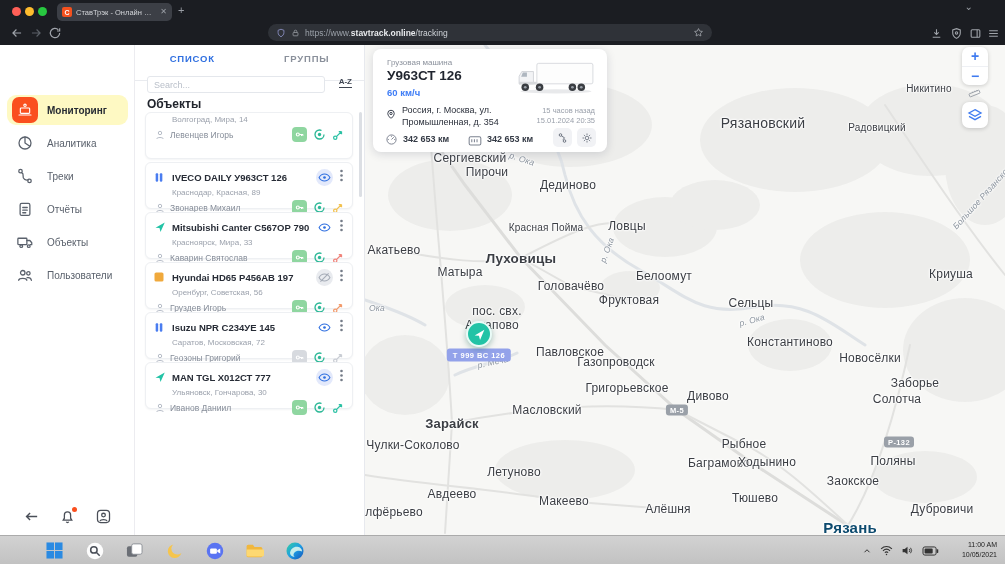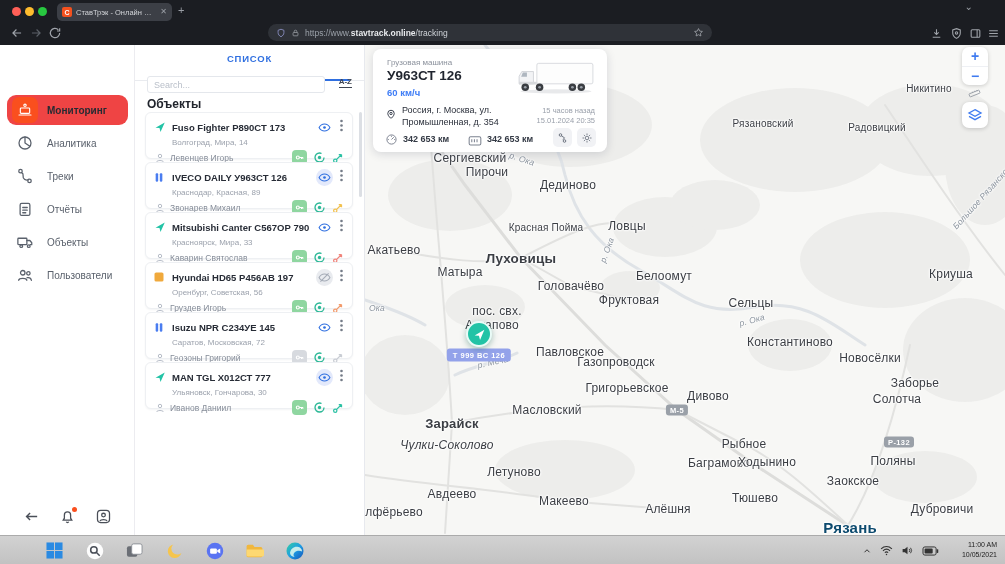--- a/index.html
+++ b/index.html
@@ -34,21 +34,21 @@
   
   .sidebar{position:absolute;left:0;top:45px;width:135px;height:490px;background:#fff;
     border-right:1px solid #ececf0;z-index:20;}
   .logo{position:absolute;left:15px;top:13px;display:flex;align-items:center;gap:4px;}
   .logotext{font-size:13px;font-weight:800;font-style:italic;letter-spacing:.2px;}
   .logotext .s1{color:#332a3b;}
   .logotext .s2{color:#f4501c;}
   .smenu{position:absolute;left:0;top:50px;width:135px;padding:0 7px;}
   .sitem{display:flex;align-items:center;height:30px;margin-bottom:3px;border-radius:9px;
     padding-left:5px;color:#5a616c;}
-  .sitem.active{background:#ef4444;color:#262b33;}
+  .sitem.active{background:#fef9c3;color:#262b33;}
   .sicon{width:26px;height:26px;display:flex;align-items:center;justify-content:center;flex:none;}
   .sitem.active .sicon{background:#fa4f1e;border-radius:7px;}
   .slabel{font-size:10px;margin-left:9px;font-weight:500;}
   .sitem.active .slabel{font-weight:700;}
   .sbottom{position:absolute;bottom:10px;left:0;width:135px;display:flex;
     justify-content:space-around;padding:0 14px;}
   .sbottom .bicon{position:relative;width:17px;height:17px;color:#4a4f58;}
   .bdot{position:absolute;right:-1px;top:-1px;width:5px;height:5px;border-radius:50%;background:#fa4f1e;}
 
   
@@ -249,21 +249,21 @@
         <path d="M0 430 C60 440 140 445 199 456 L303 464"></path>
       </g>
     </svg>
 
     <div style="position:absolute;left:0;top:0;width:640px;height:490px;">
         <span class="mlabel" style="left: 105px; top: 113px;">Сергиевский</span>
         <span class="mlabel" style="left: 122px; top: 127px;">Пирочи</span>
         <span class="mlabel water" style="left: 157px; top: 114px; font-size: 8.5px; transform: translate(-50%, -50%) rotate(18deg);">р. Ока</span>
         <span class="mlabel" style="left: 203px; top: 140px;">Дединово</span>
         <span class="mlabel" style="left: 564px; top: 43px; font-size: 10px;">Никитино</span>
-        <span class="mlabel" style="left: 398px; top: 78px; font-size: 10px;">Рязановский</span>
+        <span class="mlabel" style="left: 398px; top: 78px; font-size: 14px;">Рязановский</span>
         <span class="mlabel" style="left: 512px; top: 82px; font-size: 10px;">Радовицкий</span>
         <span class="mlabel" style="left: 181px; top: 182px; font-size: 10px;">Красная Пойма</span>
         <span class="mlabel" style="left: 262px; top: 181px;">Ловцы</span>
         <span class="mlabel" style="left: 29px; top: 205px;">Акатьево</span>
         <span class="mlabel" style="left: 156px; top: 213px; font-size: 13.5px; font-weight: 600;">Луховицы</span>
         <span class="mlabel" style="left: 95px; top: 227px;">Матыра</span>
         <span class="mlabel" style="left: 299px; top: 231px;">Белоомут</span>
         <span class="mlabel" style="left: 586px; top: 229px;">Криуша</span>
         <span class="mlabel" style="left: 206px; top: 241px;">Головачёво</span>
         <span class="mlabel" style="left: 264px; top: 255px;">Фруктовая</span>
@@ -277,21 +277,21 @@
         <span class="mlabel" style="left: 343px; top: 351px;">Дивово</span>
         <span class="mlabel" style="left: 132px; top: 266px;">пос. свх.</span>
         <span class="mlabel" style="left: 127px; top: 280px;">Астапово</span>
         <span class="mlabel water" style="left: 12px; top: 263px; font-size: 8.5px;">Ока</span>
         <span class="mlabel" style="left: 205px; top: 307px;">Павловское</span>
         <span class="mlabel" style="left: 251px; top: 317px;">Газопроводск</span>
         <span class="mlabel" style="left: 262px; top: 343px;">Григорьевское</span>
         <span class="mlabel" style="left: 182px; top: 365px;">Масловский</span>
         <span class="mlabel water" style="left: 128px; top: 317px; font-size: 8.5px; transform: translate(-50%, -50%) rotate(-12deg);">р. Меча</span>
         <span class="mlabel" style="left: 87px; top: 378px; font-size: 13px; font-weight: 600;">Зарайск</span>
-        <span class="mlabel" style="left: 82px; top: 400px; font-style: italic;">Чулки-Соколово</span>
+        <span class="mlabel" style="left: 48px; top: 400px;">Чулки-Соколово</span>
         <span class="mlabel" style="left: 149px; top: 427px;">Летуново</span>
         <span class="mlabel" style="left: 87px; top: 449px;">Авдеево</span>
         <span class="mlabel" style="left: 199px; top: 456px;">Макеево</span>
         <span class="mlabel" style="left: 25px; top: 467px;">Алфёрьево</span>
         <span class="mlabel" style="left: 303px; top: 464px;">Алёшня</span>
         <span class="mlabel" style="left: 379px; top: 399px; font-size: 12px;">Рыбное</span>
         <span class="mlabel" style="left: 354px; top: 418px;">Баграмово</span>
         <span class="mlabel" style="left: 402px; top: 417px;">Ходынино</span>
         <span class="mlabel" style="left: 528px; top: 416px;">Поляны</span>
         <span class="mlabel" style="left: 488px; top: 436px;">Заокское</span>
@@ -466,45 +466,27 @@
             <rect x="3.5" y="3.5" width="17" height="17" rx="4.5"></rect>
             <circle cx="12" cy="10" r="2.6"></circle>
             <path d="M7 18.5c1-2.8 9-2.8 10 0"></path>
           </svg></span>
     </div>
   </div>
 
   <div class="panel">
     <div class="ptabs">
       <span class="ptab active">СПИСОК</span>
+      <span class="ptab">ГРУППЫ</span>
     </div>
     <input class="psearch" placeholder="Search..." style="">
     <span class="psort">A-Z</span>
     <div class="pheading">Объекты</div>
     <div class="plist">
         <div class="vcard">
-   <div class="vrow1">
-     <span class="vmotion">
-              <svg width="12" height="12" viewBox="0 0 24 24">
-                <path fill="#22c3a6" d="M3 13.5 L21.5 3 L13 22 L11 14 Z"></path>
-              </svg>
-            </span>
-     <span class="vname">Fuso Fighter Р890СТ 173</span>
-     <span class="veye on">
-              <svg width="13" height="13" viewBox="0 0 24 24" fill="none" stroke="#2f6fe0" stroke-width="2">
-                <path d="M2 12s3.5-6.5 10-6.5S22 12 22 12s-3.5 6.5-10 6.5S2 12 2 12z"></path>
-                <circle cx="12" cy="12" r="2.5" fill="#2f6fe0" stroke="none"></circle>
-              </svg>
-            </span>
-     <span class="vdots"><svg width="3" height="13" viewBox="0 0 3 13">
-                <circle cx="1.5" cy="2" r="1.3" fill="#747b87"></circle>
-                <circle cx="1.5" cy="6.5" r="1.3" fill="#747b87"></circle>
-                <circle cx="1.5" cy="11" r="1.3" fill="#747b87"></circle>
-              </svg></span>
-   </div>
    <div class="vaddr">Волгоград, Мира, 14</div>
    <div class="vrow3">
      <span style="display:flex">
               <svg width="12" height="12" viewBox="0 0 24 24" fill="none" stroke="#b7bdc8" stroke-width="2">
                 <circle cx="12" cy="8" r="3.4"></circle>
                 <path d="M5 20c1.5-4 12.5-4 14 0"></path>
               </svg>
             </span>
      <span class="vdriver">Левенцев Игорь</span>
      <span class="vkey ">

